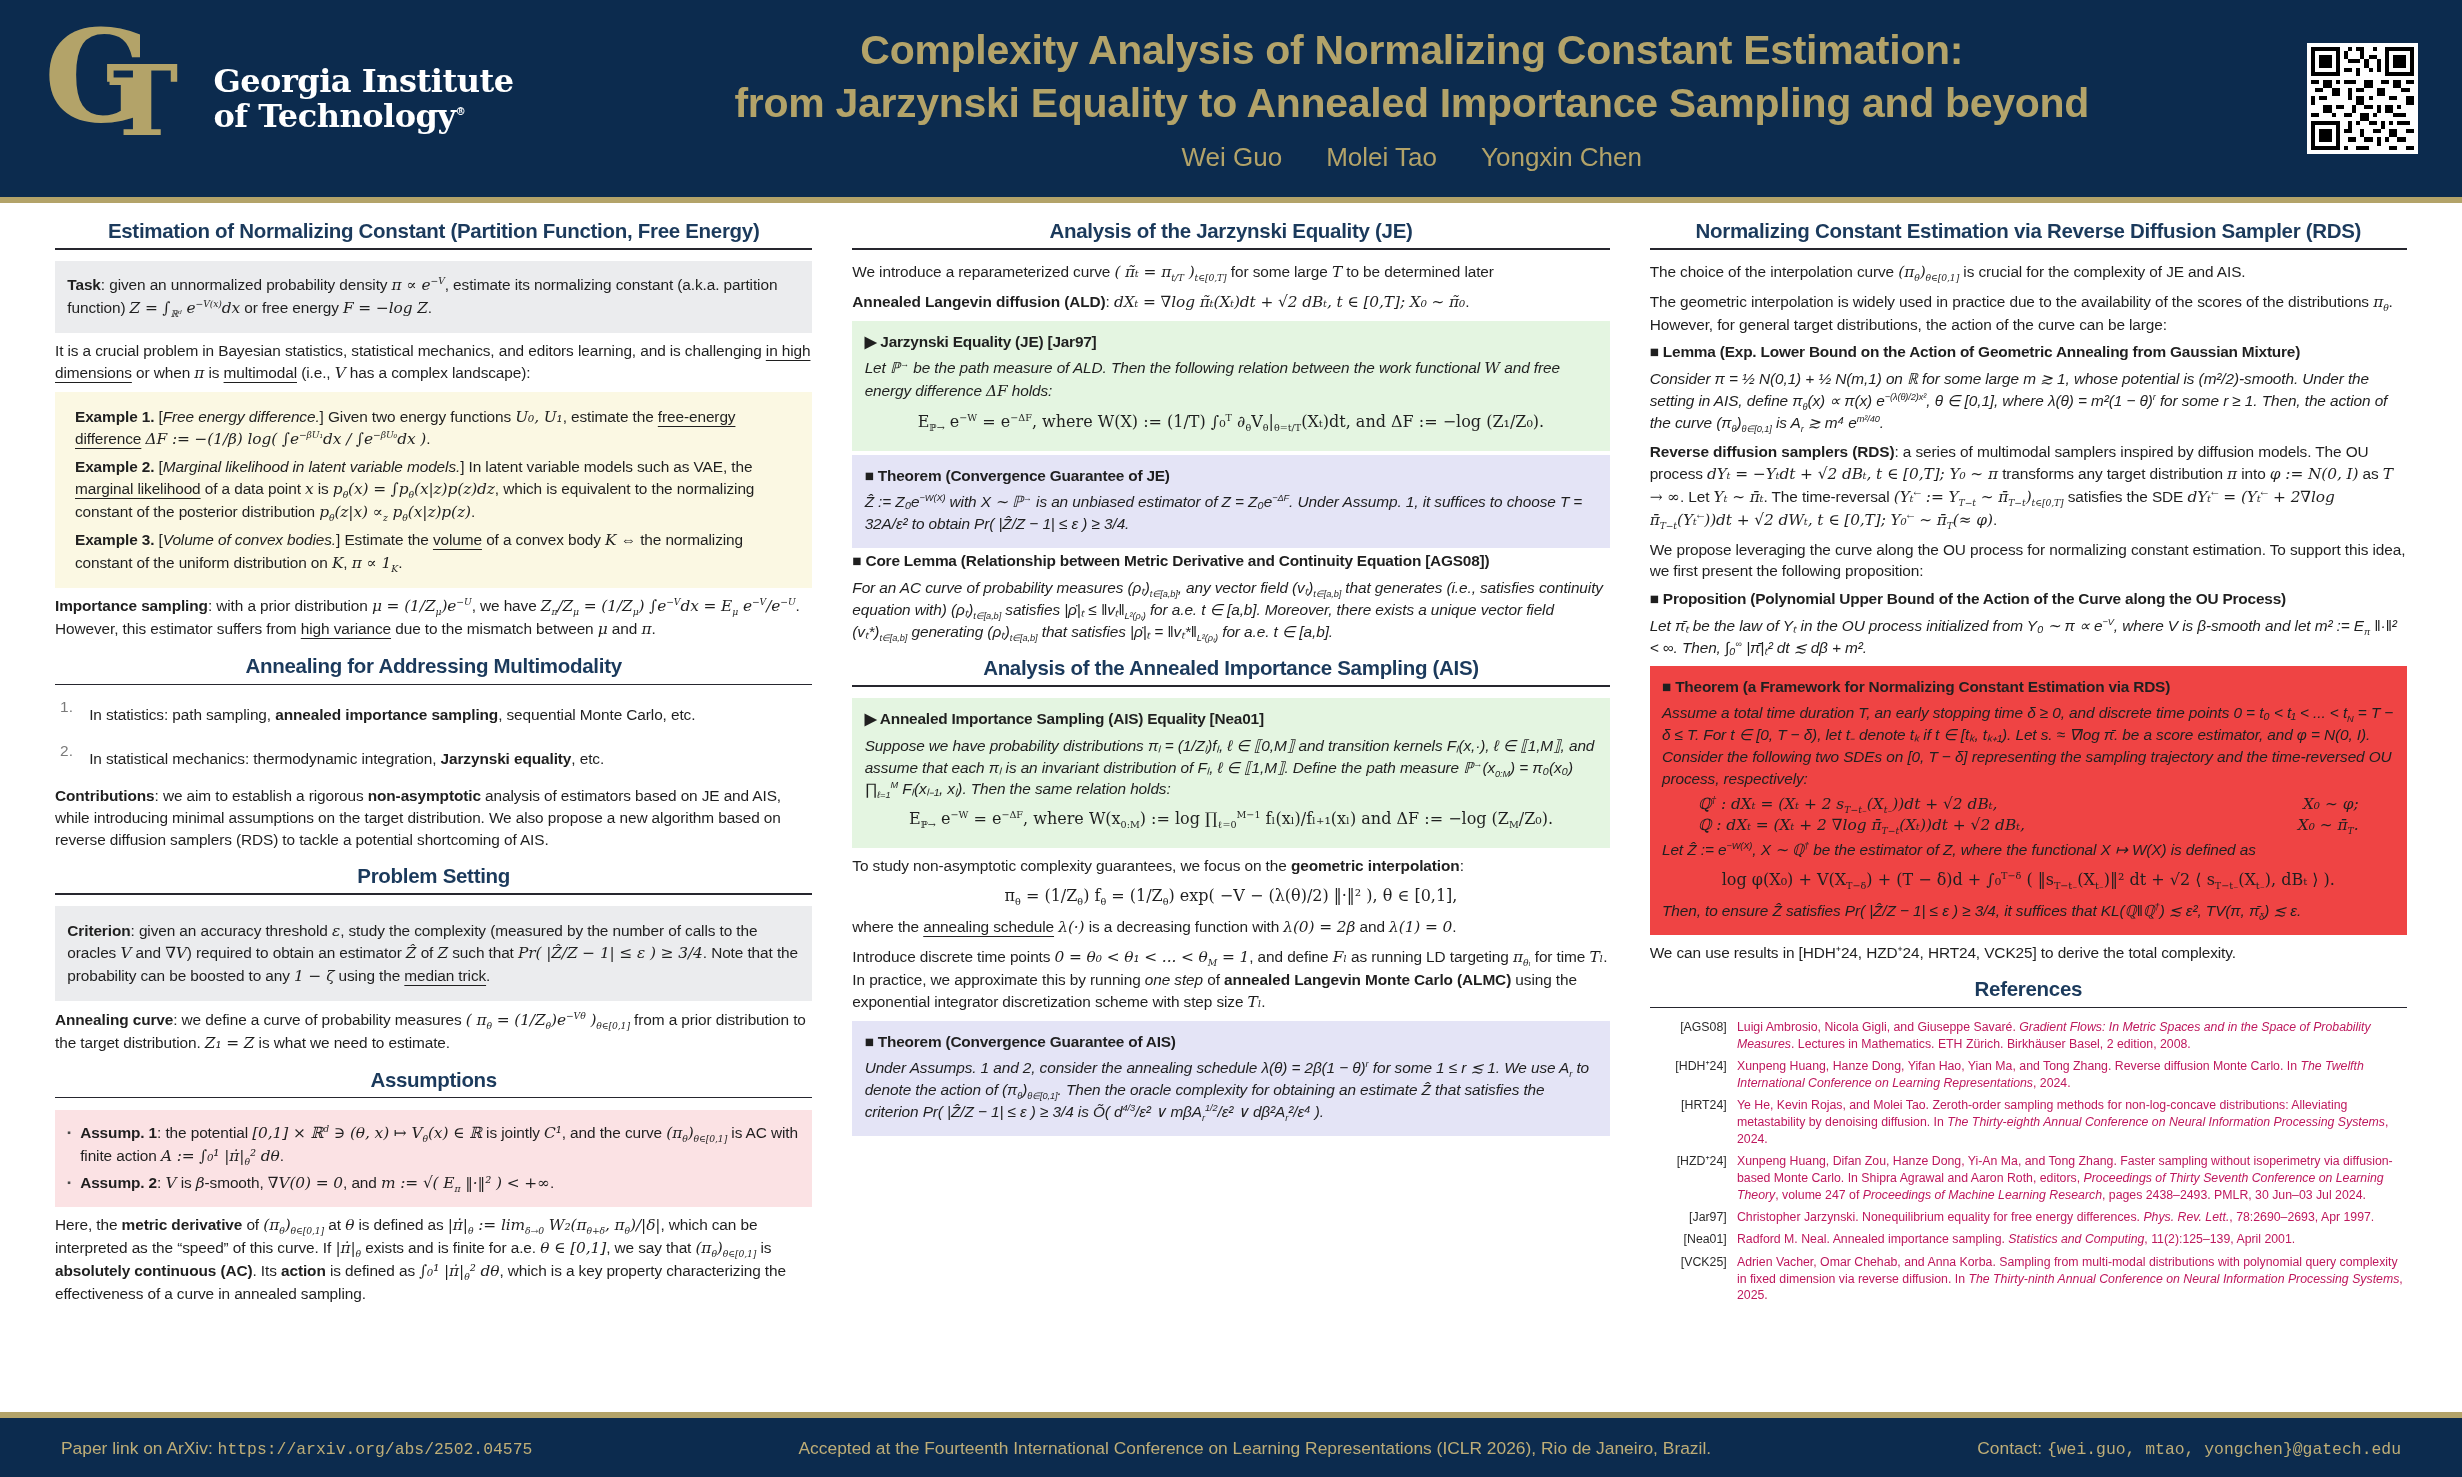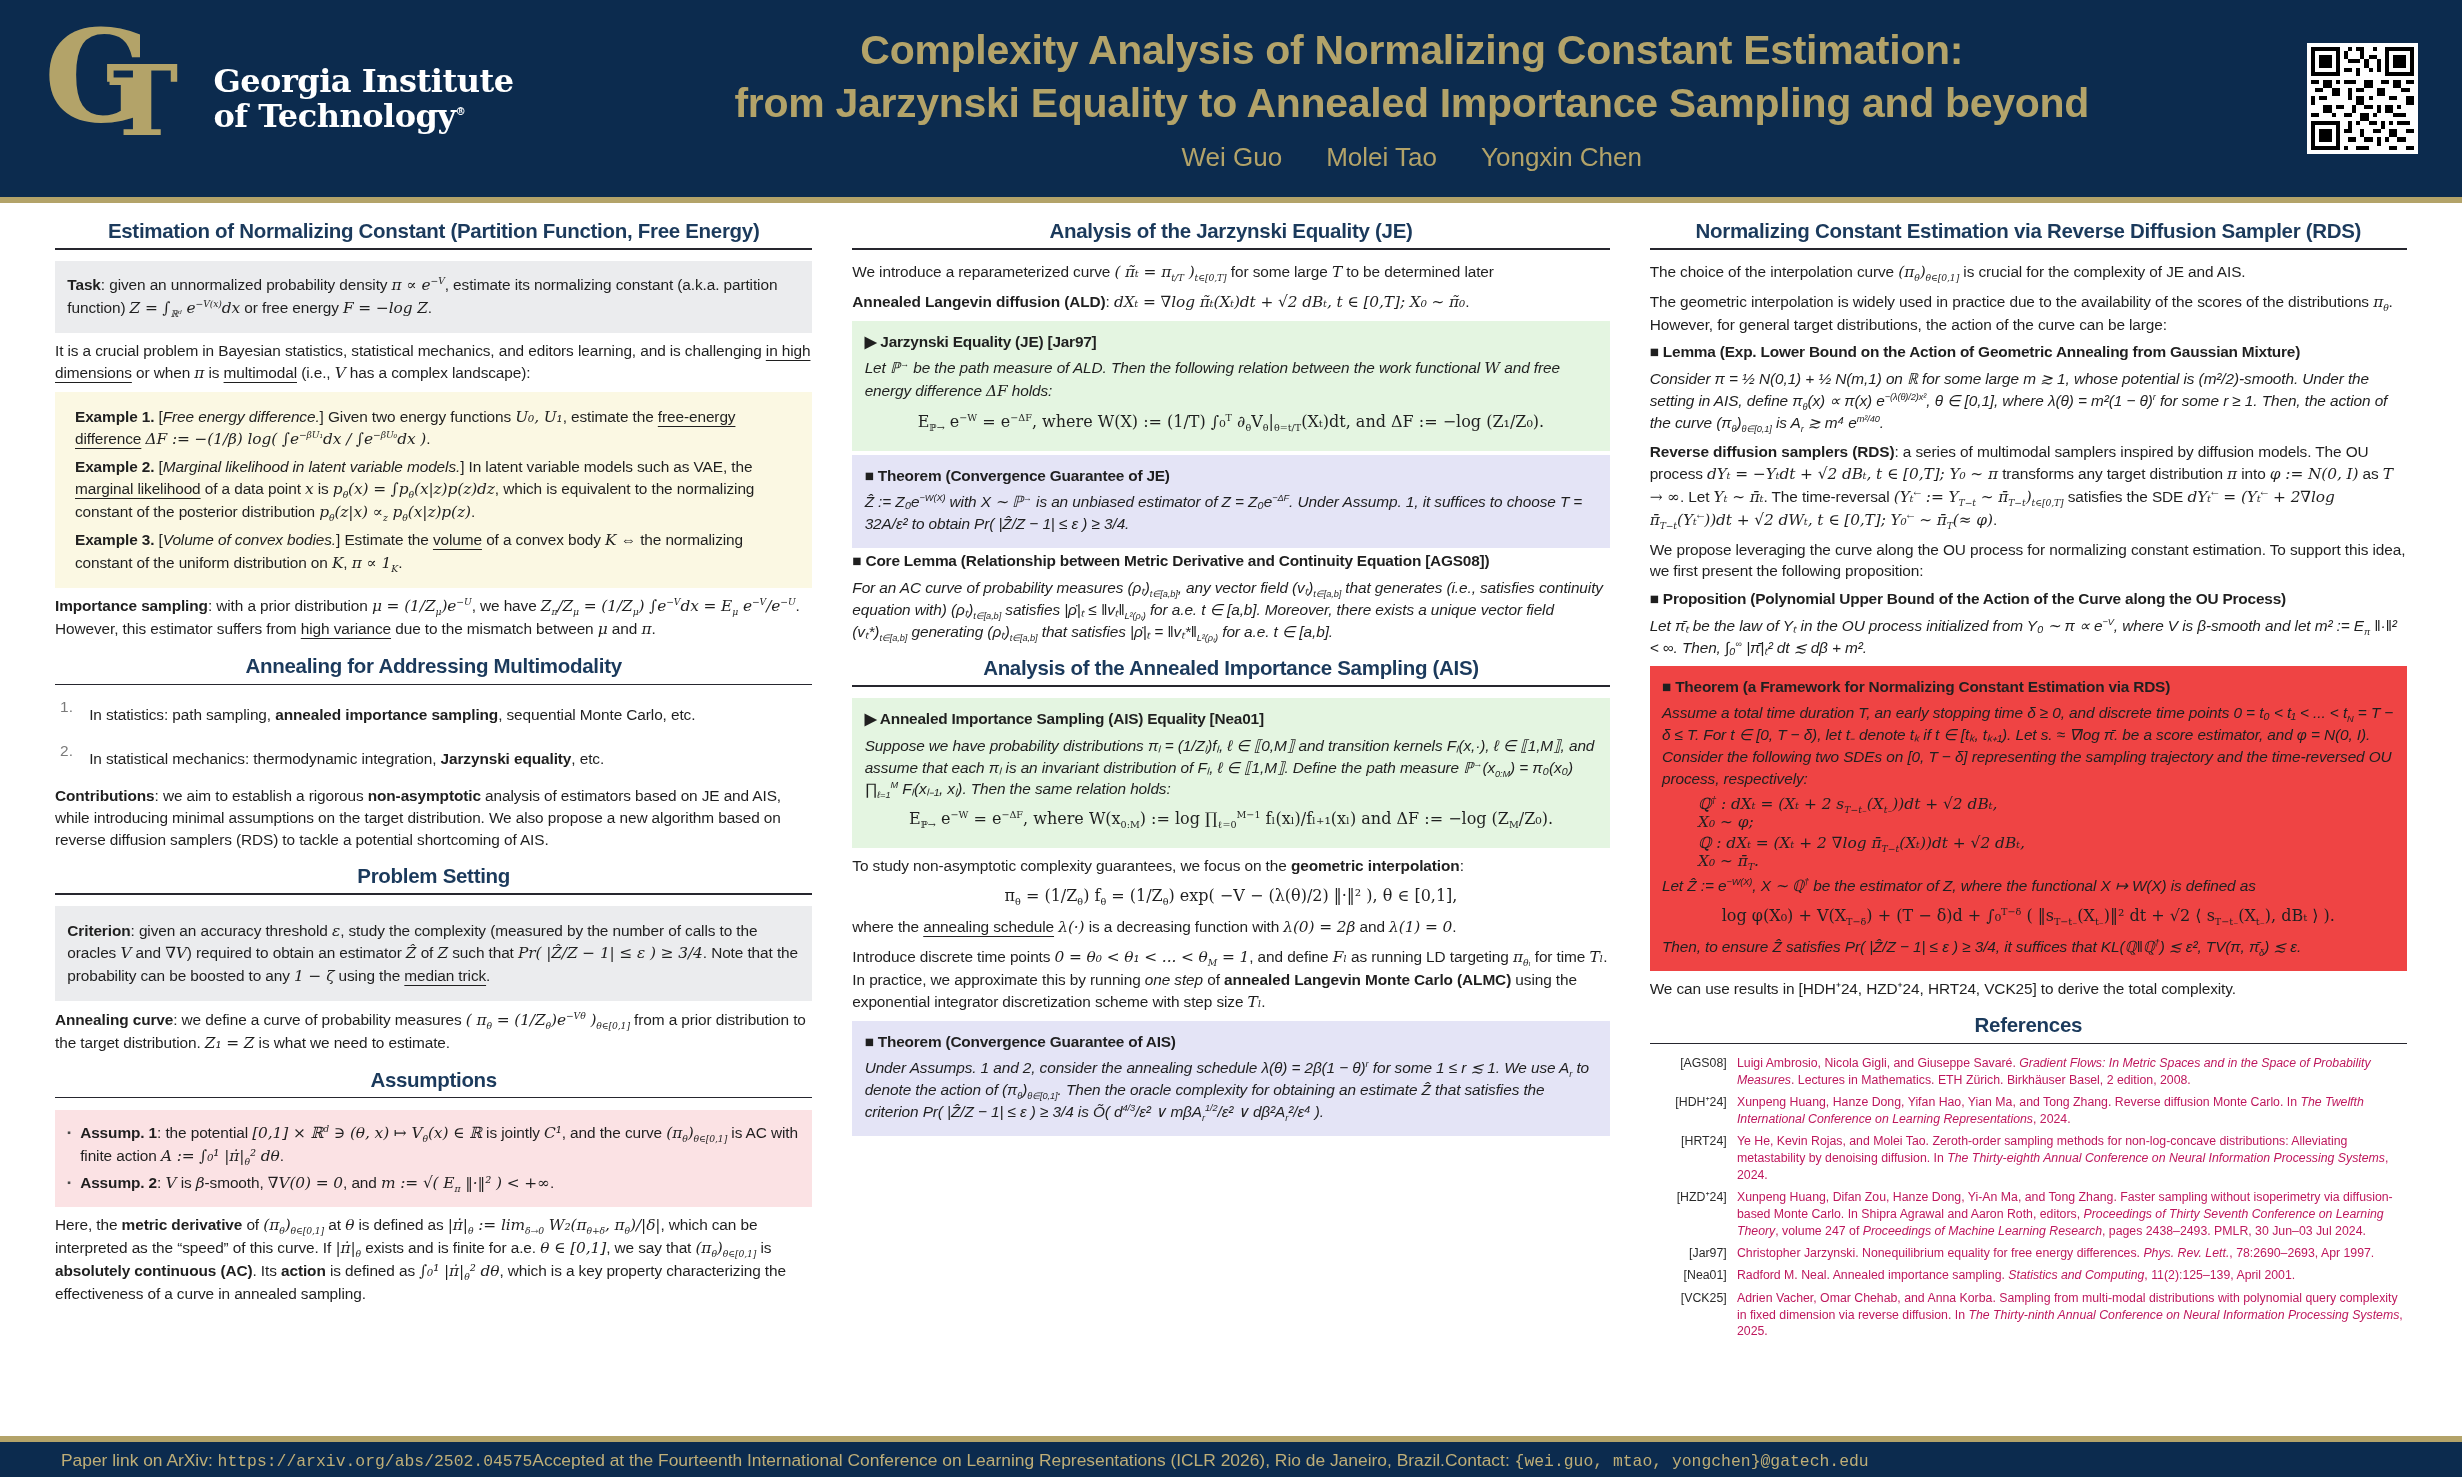--- a/index.html
+++ b/index.html
@@ -42,21 +42,21 @@
   .gray{background:var(--box-gray);}
   .cream{background:var(--box-cream);padding-left:20px;}
   .green{background:var(--box-green);}
   .lav{background:var(--box-lavender);}
   .pink{background:var(--box-pink);}
   .gbox{background:#ef4444;}
   .box-title{font-weight:700; font-size:15.4px; margin:4.1px 0 6.2px; letter-spacing:-0.2px;}
   .thm{font-style:italic;}
   .formula{font-family:"DejaVu Serif",serif; text-align:center; font-size:16px; margin:7.2px 0; line-height:1.55;}
   .sde{display:flex; justify-content:space-between; padding:0 36px; font-family:"DejaVu Serif",serif;
-       font-size:15.4px; margin:3.1px 0; font-style:italic;flex-direction:column;}
+       font-size:15.4px; margin:3.1px 0; font-style:italic;}
   .li{display:flex; gap:8.2px; margin:6.2px 0 6.2px 5.1px;}
   .li .num{color:#7a7a7a; font-size:15.4px; line-height:1.42; flex-shrink:0;}
   .li .para{margin:8px;}
   .brow{display:flex; gap:9.2px; margin:4.1px 0;}
   .brow .sq{color:#4a4a4a; font-size:10.3px; line-height:1; padding-top:6.2px; flex-shrink:0;}
   .brow .para{margin:0;}
 
   
   .b{font-weight:700;}
   .i{font-style:italic;}
@@ -65,23 +65,23 @@
   .sup{vertical-align:super; font-size:60%; line-height:0;}
   .sub{vertical-align:sub; font-size:60%; line-height:0;}
   .mono{font-family:"Liberation Mono",monospace;}
 
   
   .refs .ref{display:flex; gap:10.3px; margin:5.1px 0;}
   .refs .tag{min-width:77px; text-align:right; flex-shrink:0; font-size:12.3px; line-height:1.38; color:#2a2a2a;}
   .refs .rtext{font-size:12.3px; line-height:1.38; color:#be185d;}
 
   
-  .ftr{position:absolute; left:0; right:0; bottom:0; height:42px; background:var(--navy);
+  .ftr{position:absolute; left:0; right:0; bottom:0; height:66px; background:var(--navy);
        border-top:6.2px solid var(--gold); display:flex; align-items:center;
-       justify-content:flex-start; padding:0 61px; color:var(--footer-text); font-size:17.4px;}
+       justify-content:space-between; padding:0 61px; color:var(--footer-text); font-size:17.4px;}
   .ftr .mono{font-size:16.4px;}
 </style>
 </head>
 <body>
 
 <div class="poster">
 
   <header class="hdr">
     <div class="logo">
       <div class="gt-mark">

